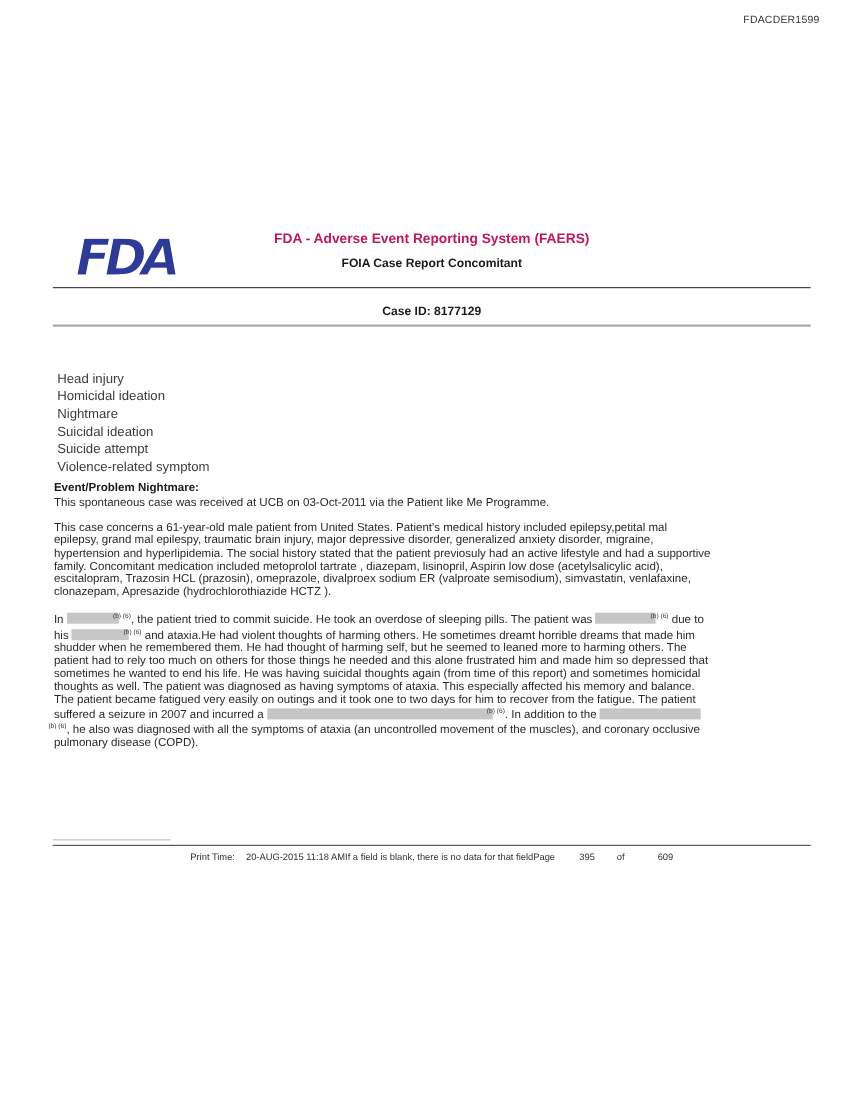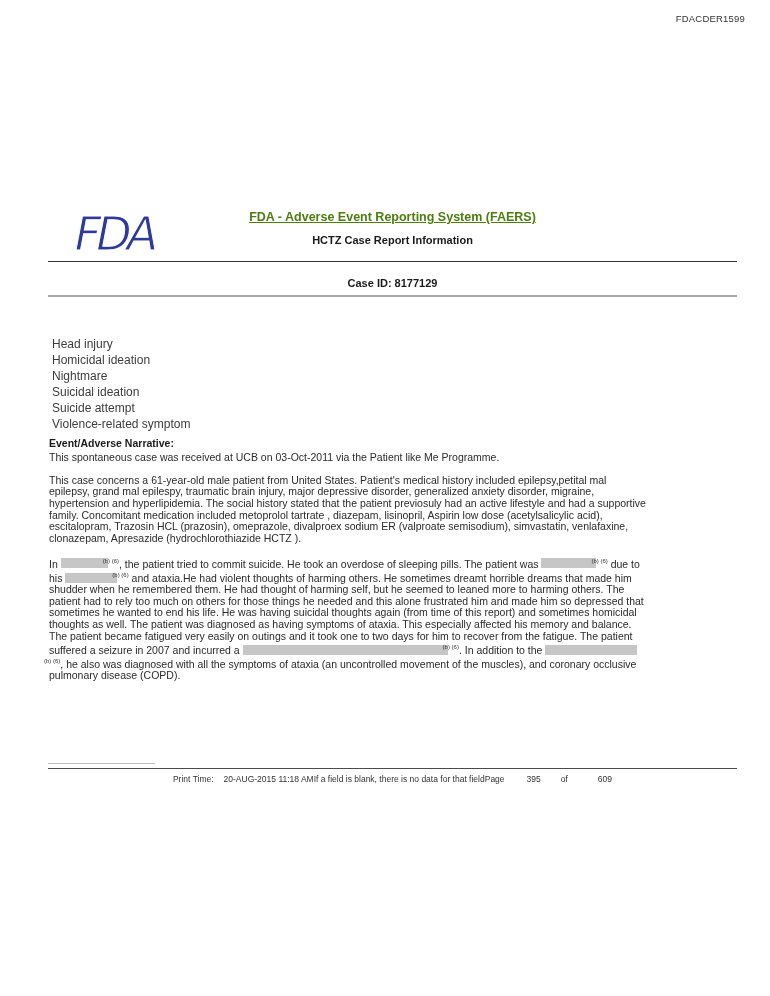--- a/index.html
+++ b/index.html
@@ -28,39 +28,38 @@
     width: 138px;
     height: 56px;
     display: flex;
     align-items: center;
     justify-content: center;
     overflow: hidden;
   }
   .logo-text {
     font-family: "DejaVu Sans", "Liberation Sans", sans-serif;
     font-style: italic;
-    font-weight: 400;
+    font-weight: 700;
     font-size: 46px;
     letter-spacing: -5px;
     line-height: 1;
     padding-right: 6px;
     -webkit-text-stroke: 1px #ffffff;
   }
   .header-titles {
     position: absolute;
     left: 48px;
     right: 33px;
     top: 210px;
     text-align: center;
   }
   .header-title {
     font-size: 12.5px;
     font-weight: bold;
-    color: #4d7c0f;
-    text-decoration: underline;
+    color: #be185d;
   }
   .header-subtitle {
     margin-top: 10px;
     font-size: 11px;
     font-weight: bold;
     color: #1a1a1a;
   }
   .rule-1 {
     position: absolute;
     left: 48px;
@@ -163,40 +162,40 @@
 <div class="page">
 
   <div class="doc-code">FDACDER1599</div>
 
   <div class="logo">
     <span class="logo-text" style="color: rgb(45, 58, 150);">FDA</span>
   </div>
 
   <div class="header-titles">
     <div class="header-title">FDA - Adverse Event Reporting System (FAERS)</div>
-    <div class="header-subtitle">HCTZ Case Report Information</div>
+    <div class="header-subtitle">FOIA Case Report Concomitant</div>
   </div>
 
   <div class="rule-1"></div>
 
   <div class="case-id">Case ID: 8177129</div>
 
   <div class="rule-2"></div>
 
   <div class="symptom-list">
       <div class="symptom">Head injury</div>
       <div class="symptom">Homicidal ideation</div>
       <div class="symptom">Nightmare</div>
       <div class="symptom">Suicidal ideation</div>
       <div class="symptom">Suicide attempt</div>
       <div class="symptom">Violence-related symptom</div>
     </div>
 
   <div class="narrative">
-    <div class="narrative-heading">Event/Adverse Narrative:</div>
+    <div class="narrative-heading">Event/Problem Nightmare:</div>
     <div>
         <p class="para">This spontaneous case was received at UCB on 03-Oct-2011 via the Patient like Me Programme.</p>
         <p class="para">This case concerns a 61-year-old male patient from United States.  Patient's medical history included epilepsy,petital mal epilepsy, grand mal epilespy, traumatic brain injury, major depressive disorder, generalized anxiety disorder, migraine, hypertension and hyperlipidemia. The social history stated that the patient previosuly had an active lifestyle and had a supportive family. Concomitant medication included metoprolol tartrate , diazepam, lisinopril, Aspirin low dose (acetylsalicylic acid), escitalopram, Trazosin HCL  (prazosin), omeprazole, divalproex sodium ER  (valproate semisodium), simvastatin, venlafaxine, clonazepam, Apresazide (hydrochlorothiazide HCTZ  ).</p>
         <p class="para">In <span class="redact" style="width: 47px; background: rgb(198, 198, 198);"></span><span class="redact-label">(b) (6)</span>, the patient tried to commit suicide. He took an overdose of sleeping pills. The patient was <span class="redact" style="width: 55px; background: rgb(198, 198, 198);"></span><span class="redact-label">(b) (6)</span> due to his <span class="redact" style="width: 52px; background: rgb(198, 198, 198);"></span><span class="redact-label">(b) (6)</span> and ataxia.He had violent thoughts of harming others. He sometimes dreamt horrible dreams that made him shudder when he remembered them. He had thought of harming self, but he seemed to leaned more to harming others. The patient had to rely too much on others for those things he needed and this alone frustrated him and made him so depressed that sometimes he wanted to end his life. He was having suicidal thoughts again (from time of this report) and sometimes homicidal thoughts as well. The patient was diagnosed as having symptoms of ataxia. This especially affected his memory and balance. The patient became fatigued very easily on outings and it took one to two days for him to recover from the fatigue. The patient suffered a seizure in 2007 and incurred a <span class="redact" style="width: 205px; background: rgb(198, 198, 198);"></span><span class="redact-label">(b) (6)</span>. In addition to the <span class="redact" style="width: 92px; background: rgb(198, 198, 198);"></span><span class="redact-label">(b) (6)</span>, he also was diagnosed with all the symptoms of ataxia (an uncontrolled movement of the muscles), and coronary occlusive pulmonary disease (COPD).</p>
       </div>
   </div>
 
   <div class="footer-shortline"></div>
   <div class="footer-line"></div>
 

